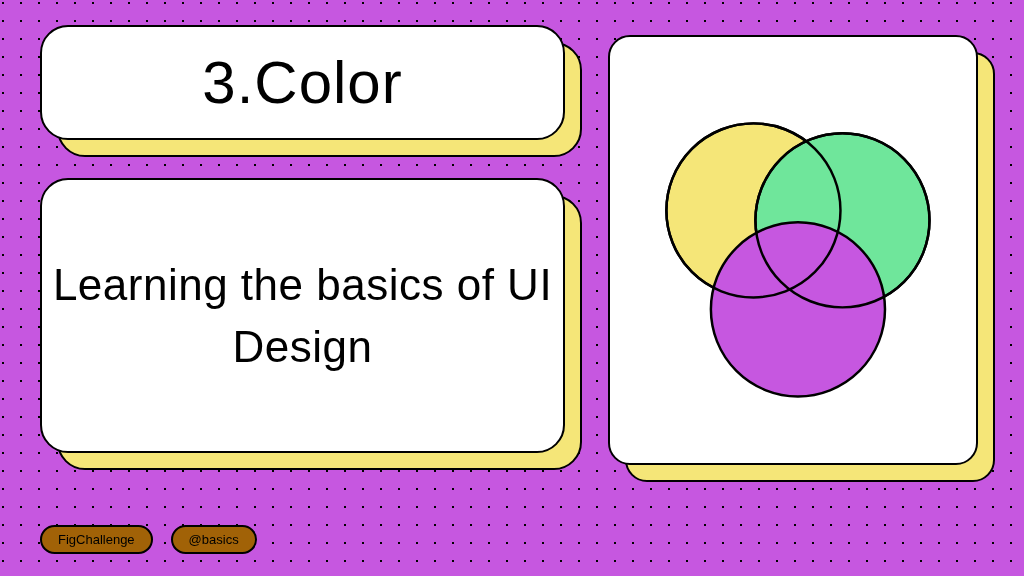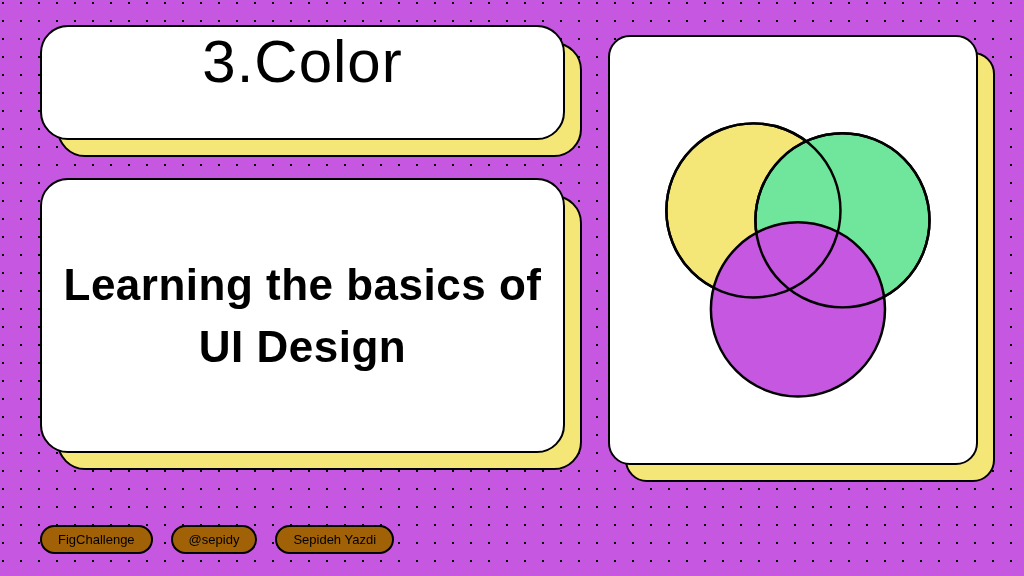--- a/index.html
+++ b/index.html
@@ -25,26 +25,26 @@
       border-radius: 28px;
     }
     .shadow-card {
       position: absolute;
       background: #f5e678;
       border: 2.5px solid #000;
       border-radius: 28px;
     }
     
     .title-shadow { left: 57px; top: 42px; width: 525px; height: 115px; }
-    .title-card { left: 40px; top: 25px; width: 525px; height: 115px; display: flex; align-items: flex-start; justify-content: center; }
+    .title-card { left: 40px; top: 25px; width: 525px; height: 115px; display: flex; align-items: center; justify-content: center; }
     .title-text { font-size: 60px; font-weight: 400; letter-spacing: 1px; }
     
     .subtitle-shadow { left: 57px; top: 195px; width: 525px; height: 275px; }
     .subtitle-card { left: 40px; top: 178px; width: 525px; height: 275px; display: flex; align-items: center; justify-content: center; text-align: center; }
-    .subtitle-text { font-size: 44px; font-weight: 700; line-height: 1.4; letter-spacing: 0.5px; }
+    .subtitle-text { font-size: 44px; font-weight: 400; line-height: 1.4; letter-spacing: 0.5px; }
     
     .illus-shadow { left: 625px; top: 52px; width: 370px; height: 430px; border-radius: 22px; }
     .illus-card { left: 608px; top: 35px; width: 370px; height: 430px; border-radius: 22px; }
     .illus-card svg { width: 100%; height: 100%; }
     
     .pills {
       position: absolute;
       left: 40px;
       bottom: 22px;
       display: flex;
@@ -80,15 +80,14 @@
     <circle cx="145" cy="175" r="88" fill="#f5e678" stroke="#000" stroke-width="2.5"></circle>
     <circle cx="235" cy="185" r="88" fill="#6fe69b" stroke="#000" stroke-width="2.5"></circle>
     <circle cx="190" cy="275" r="88" fill="#c657e0" stroke="#000" stroke-width="2.5"></circle>
     <circle cx="145" cy="175" r="88" fill="none" stroke="#000" stroke-width="2.5"></circle>
     <circle cx="235" cy="185" r="88" fill="none" stroke="#000" stroke-width="2.5"></circle>
   </svg>
 </div>
 
 <div class="pills">
   <div class="pill">FigChallenge</div>
-  <div class="pill">@sepidy</div>
-  <div class="pill">Sepideh Yazdi</div>
+  <div class="pill">@basics</div>
 </div>
 
 </body></html>

